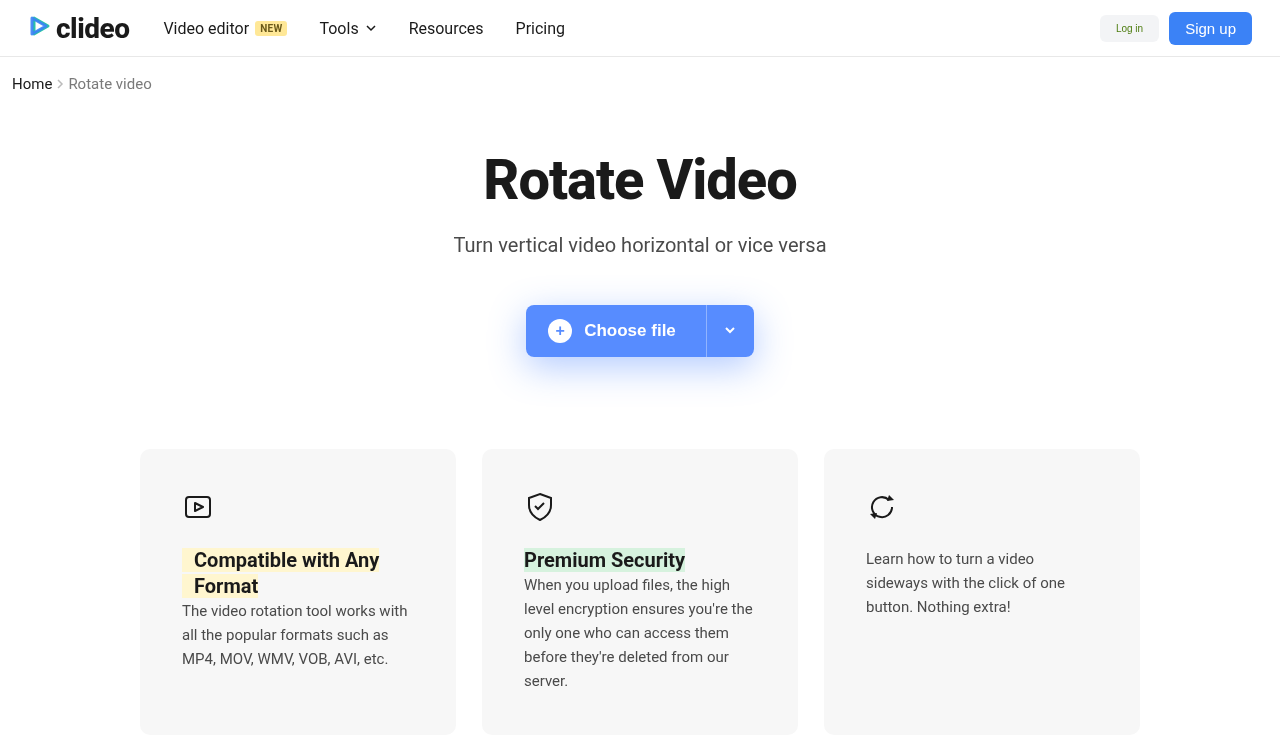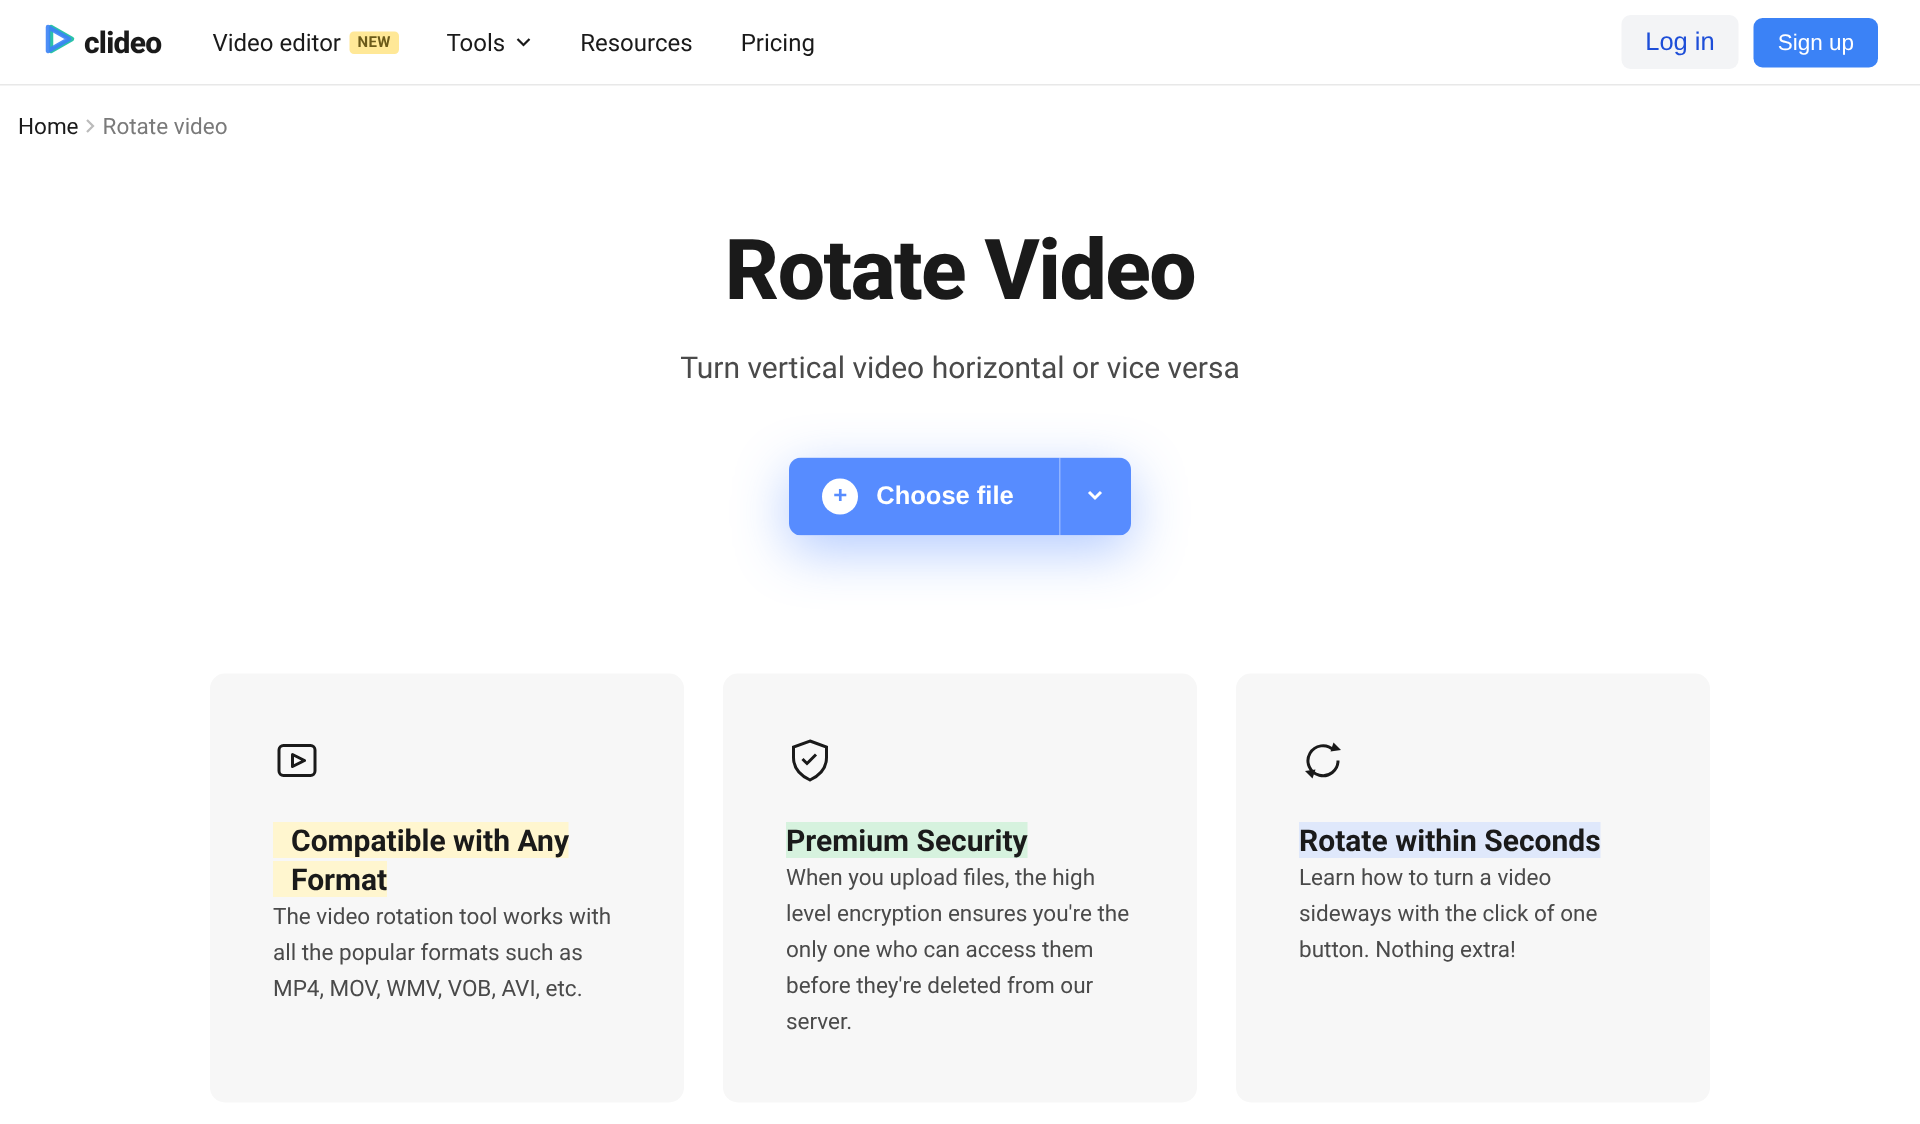--- a/index.html
+++ b/index.html
@@ -2,26 +2,26 @@
 <html><head>
 <meta charset="utf-8">
 <style>
 * { margin: 0; padding: 0; box-sizing: border-box; }
 body { font-family: -apple-system, BlinkMacSystemFont, "Segoe UI", Roboto, Helvetica, Arial, sans-serif; background: #fff; color: #1a1a1a; width: 1280px; }
 
 
 .header { display: flex; align-items: center; justify-content: space-between; padding: 0 28px; height: 57px; border-bottom: 1px solid #e8e8e8; }
 .header-left { display: flex; align-items: center; gap: 34px; }
 .logo { display: flex; align-items: center; gap: 4px; }
-.logo-text { font-size: 20px; font-weight: 800; color: #1a1a1a; letter-spacing: -0.5px; }
+.logo-text { font-size: 28px; font-weight: 800; color: #1a1a1a; letter-spacing: -0.5px; }
 .nav { display: flex; align-items: center; gap: 32px; }
 .nav-item { display: flex; align-items: center; gap: 6px; font-size: 16px; color: #1a1a1a; cursor: pointer; }
 .badge-new { background: #ffe897; color: #6b5a1a; font-size: 10px; font-weight: 700; padding: 2px 5px; border-radius: 3px; letter-spacing: 0.3px; }
 .header-right { display: flex; align-items: center; gap: 10px; }
-.btn-login { background: #f3f4f6; color: #1d4ed8; border: none; padding: 8px 16px; border-radius: 6px; font-size: 17px; cursor: pointer; }
+.btn-login { background: #f3f4f6; color: #4d7c0f; border: none; padding: 8px 16px; border-radius: 6px; font-size: 10px; cursor: pointer; }
 .btn-signup { background: #3b82f6; color: #ffffff; border: none; padding: 8px 16px; border-radius: 6px; font-size: 15px; cursor: pointer; }
 
 
 .breadcrumb { display: flex; align-items: flex-end; gap: 4px; padding: 18px 12px; font-size: 15px; }
 .crumb-home { color: #1a1a1a; cursor: pointer; }
 .crumb-current { color: #7a7a7a; }
 .crumb-sep { color: #bbb; }
 
 
 .hero { text-align: center; margin-top: 36px; }
@@ -138,17 +138,16 @@
   </div>
 
   <div class="card">
     <div class="card-icon">
       <svg width="32" height="32" viewBox="0 0 32 32">
           <path d="M26 16a10 10 0 1 1-3-7" fill="none" stroke="#1a1a1a" stroke-width="2"></path>
           <polygon points="23,4 28,9 21,10" fill="#1a1a1a"></polygon>
           <polygon points="9,28 4,23 11,22" fill="#1a1a1a"></polygon>
         </svg>
     </div>
-    <div><span class="card-title hl-blue">Rotate within Seconds</span></div>
     <p class="card-body">Learn how to turn a video sideways with the click of one button. Nothing extra!</p>
   </div>
 
 </div>
 
 </body></html>

